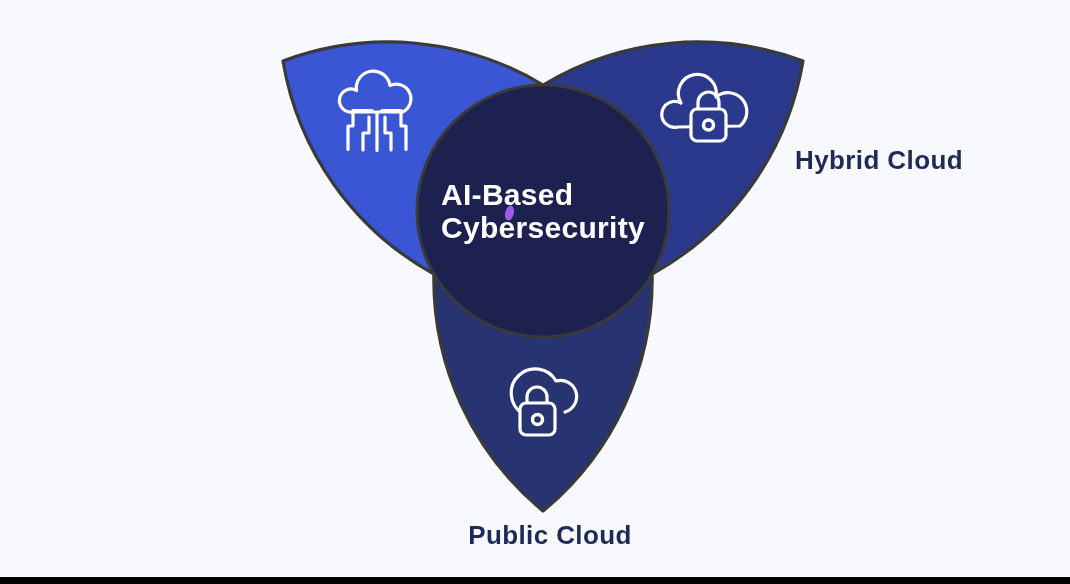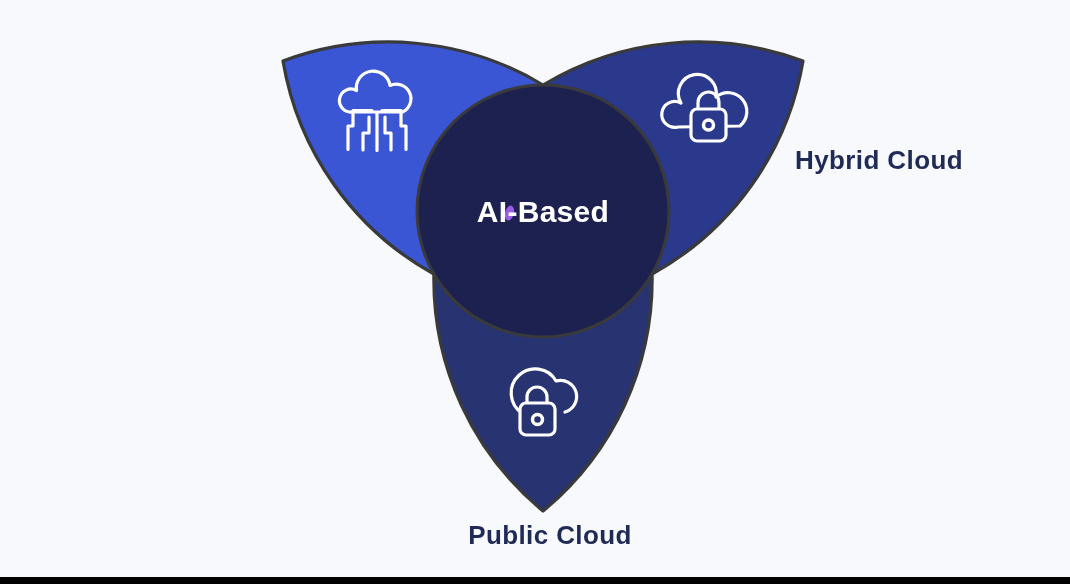--- a/index.html
+++ b/index.html
@@ -83,19 +83,20 @@
       <circle cx="537.5" cy="419.5" r="5" stroke-width="3.5"></circle>
     </g>
 
     <circle cx="543" cy="211" r="126" stroke-width="3" fill="#1d2150" stroke="#3a3a3a"></circle>
 
     <ellipse cx="509.5" cy="213" rx="4.3" ry="7.6" transform="rotate(14 509.5 213)" fill="#9c5ce8"></ellipse>
   </svg>
 
   <div class="center-title">
     <div>AI-Based</div>
+    <div>Cybersecurity</div>
   </div>
 
   <div class="petal-label hybrid">Hybrid Cloud</div>
   <div class="petal-label private">Public Cloud</div>
 
   <div class="bottom-bar"></div>
 </div>
 
 </body></html>

